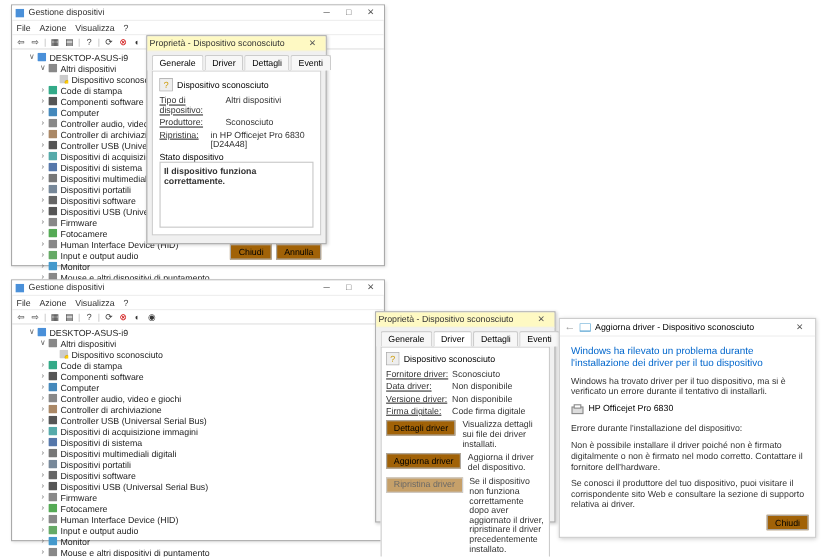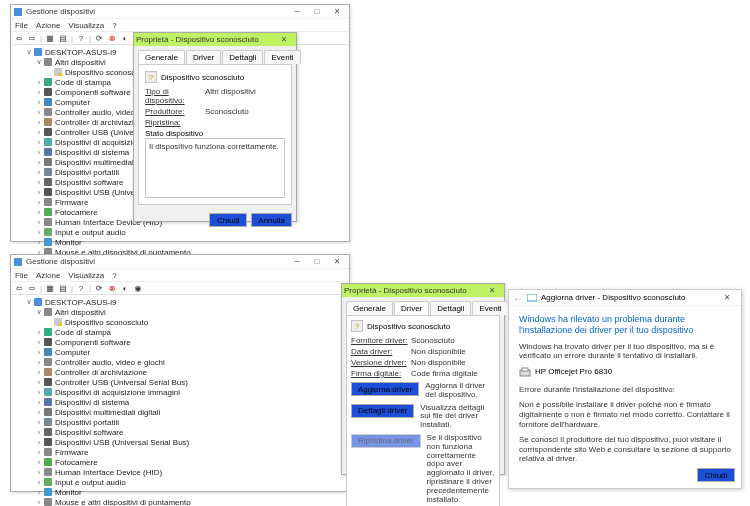--- a/index.html
+++ b/index.html
@@ -22,32 +22,32 @@
 .tree { padding: 2px 4px; overflow: hidden; }
 .node { display: flex; align-items: center; height: 10px; margin: 0; white-space: nowrap; }
 .node .exp { width: 8px; color: #666; font-size: 7px; cursor: default; text-align: center; }
 .node .ico { width: 10px; height: 8px; margin-right: 2px; display:flex;align-items:center;justify-content:center; }
 .node .lbl { color: #222; }
 .node.d1 { padding-left: 10px; }
 .node.d2 { padding-left: 20px; }
 .node.d3 { padding-left: 30px; }
 
 .dialog { position: absolute; border: 1px solid #aaa; background: #f0f0f0; box-shadow: 1px 1px 3px rgba(0,0,0,.2); }
-.dialog .titlebar { background: #bef264; }
+.dialog .titlebar { background: #fef9c3; }
 .tabs { display: flex; padding: 3px 4px 0 4px; background: #f0f0f0; }
 .tab { padding: 2px 6px; border: 1px solid #ccc; border-bottom: none; background: #f7f7f7; margin-right: 1px; border-radius: 2px 2px 0 0; cursor: default; }
 .tab.active { background: #fff; }
 .dlgbody { margin: 0 4px 4px 4px; border: 1px solid #ccc; background: #fff; padding: 6px; }
 .row { display: flex; margin: 2px 0; }
 .row .k { width: 60px; color: #333; text-decoration: underline; }
 .row .v { color: #333; }
 .field { display:flex; align-items:flex-start; gap:6px; margin-bottom:4px; }
-.sunken { border: 1px solid #c7c7c7; background: #fff; height: 60px; padding: 3px; color: #333; }
+.sunken { border: 1px solid #c7c7c7; background: #fff; height: 60px; padding: 3px; color: #333; font-weight: bold; }
 .btnrow { display: flex; justify-content: flex-end; gap: 4px; padding: 4px; }
-.btn { min-width: 38px; height: 14px; border: 1px solid #adadad; background: #1d4ed8; display: flex; align-items: center; justify-content: center; cursor: default; padding: 0 6px; }
+.btn { min-width: 38px; height: 14px; border: 1px solid #adadad; background: #a16207; display: flex; align-items: center; justify-content: center; cursor: default; padding: 0 6px; }
 .btn.small { min-width: 56px; }
 
 .bluewin { position:absolute; background:#fff; border:1px solid #ccc; box-shadow:1px 1px 4px rgba(0,0,0,.2); }
 .bluewin .hdr { height:16px; display:flex; align-items:center; padding:0 4px; border-bottom:1px solid #eee;}
 .bluewin .hdr .back { width:14px; color:#999; font-size:10px; }
 .bluewin .body { padding: 8px 10px; }
 .bluetitle { color:#0066cc; font-size:9px; margin-bottom:6px; line-height:1.2; }
 .para { color:#333; margin-bottom:6px; line-height:1.2; }
 .devline { display:flex; align-items:flex-start; gap:4px; margin:6px 0; }
 
@@ -346,20 +346,21 @@
     <div class="row">
         <span class="k">Tipo di dispositivo:</span>
         <span class="v">Altri dispositivi</span>
       </div>
     <div class="row">
         <span class="k">Produttore:</span>
         <span class="v">Sconosciuto</span>
       </div>
     <div class="row">
         <span class="k">Ripristina:</span>
+        <span class="v">in HP Officejet Pro 6830 [D24A48]</span>
       </div>
     <div style="margin-top:0;">Stato dispositivo</div>
     <div class="sunken"><span>Il dispositivo funziona correttamente.</span></div>
   </div>
   <div class="btnrow">
     <div class="btn">Chiudi</div>
     <div class="btn">Annulla</div>
   </div>
 </div>
 
@@ -625,26 +626,26 @@
     <div class="row">
         <span class="k">Versione driver:</span>
         <span class="v">Non disponibile</span>
       </div>
     <div class="row">
         <span class="k">Firma digitale:</span>
         <span class="v">Code firma digitale</span>
       </div>
     <div id="actions" style="margin-top:4px;">
         <div class="field">
+          <div class="btn small">Dettagli driver</div>
+          <div style="flex:1;color:#333;line-height:1.1;">Visualizza dettagli sui file dei driver installati.</div>
+        </div>
+        <div class="field">
           <div class="btn small">Aggiorna driver</div>
           <div style="flex:1;color:#333;line-height:1.1;">Aggiorna il driver del dispositivo.</div>
-        </div>
-        <div class="field">
-          <div class="btn small">Dettagli driver</div>
-          <div style="flex:1;color:#333;line-height:1.1;">Visualizza dettagli sui file dei driver installati.</div>
         </div>
         <div class="field">
           <div class="btn small" style="opacity:.6;">Ripristina driver</div>
           <div style="flex:1;color:#333;line-height:1.1;">Se il dispositivo non funziona correttamente dopo aver aggiornato il driver, ripristinare il driver precedentemente installato.</div>
         </div>
       </div>
   </div>
 
 </div>
 

